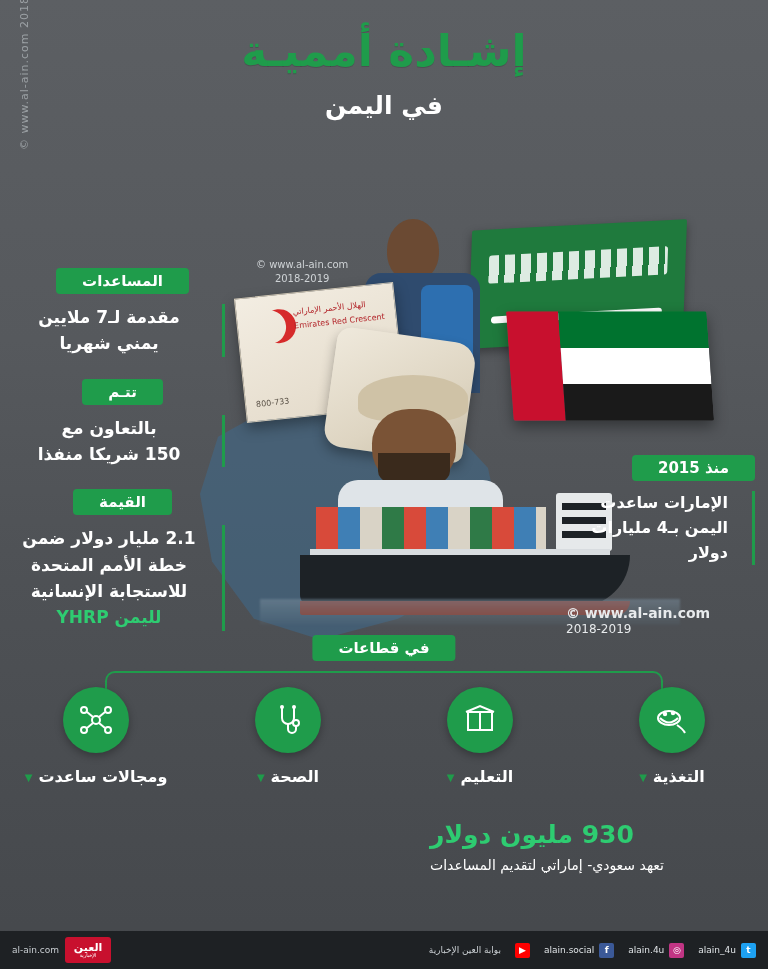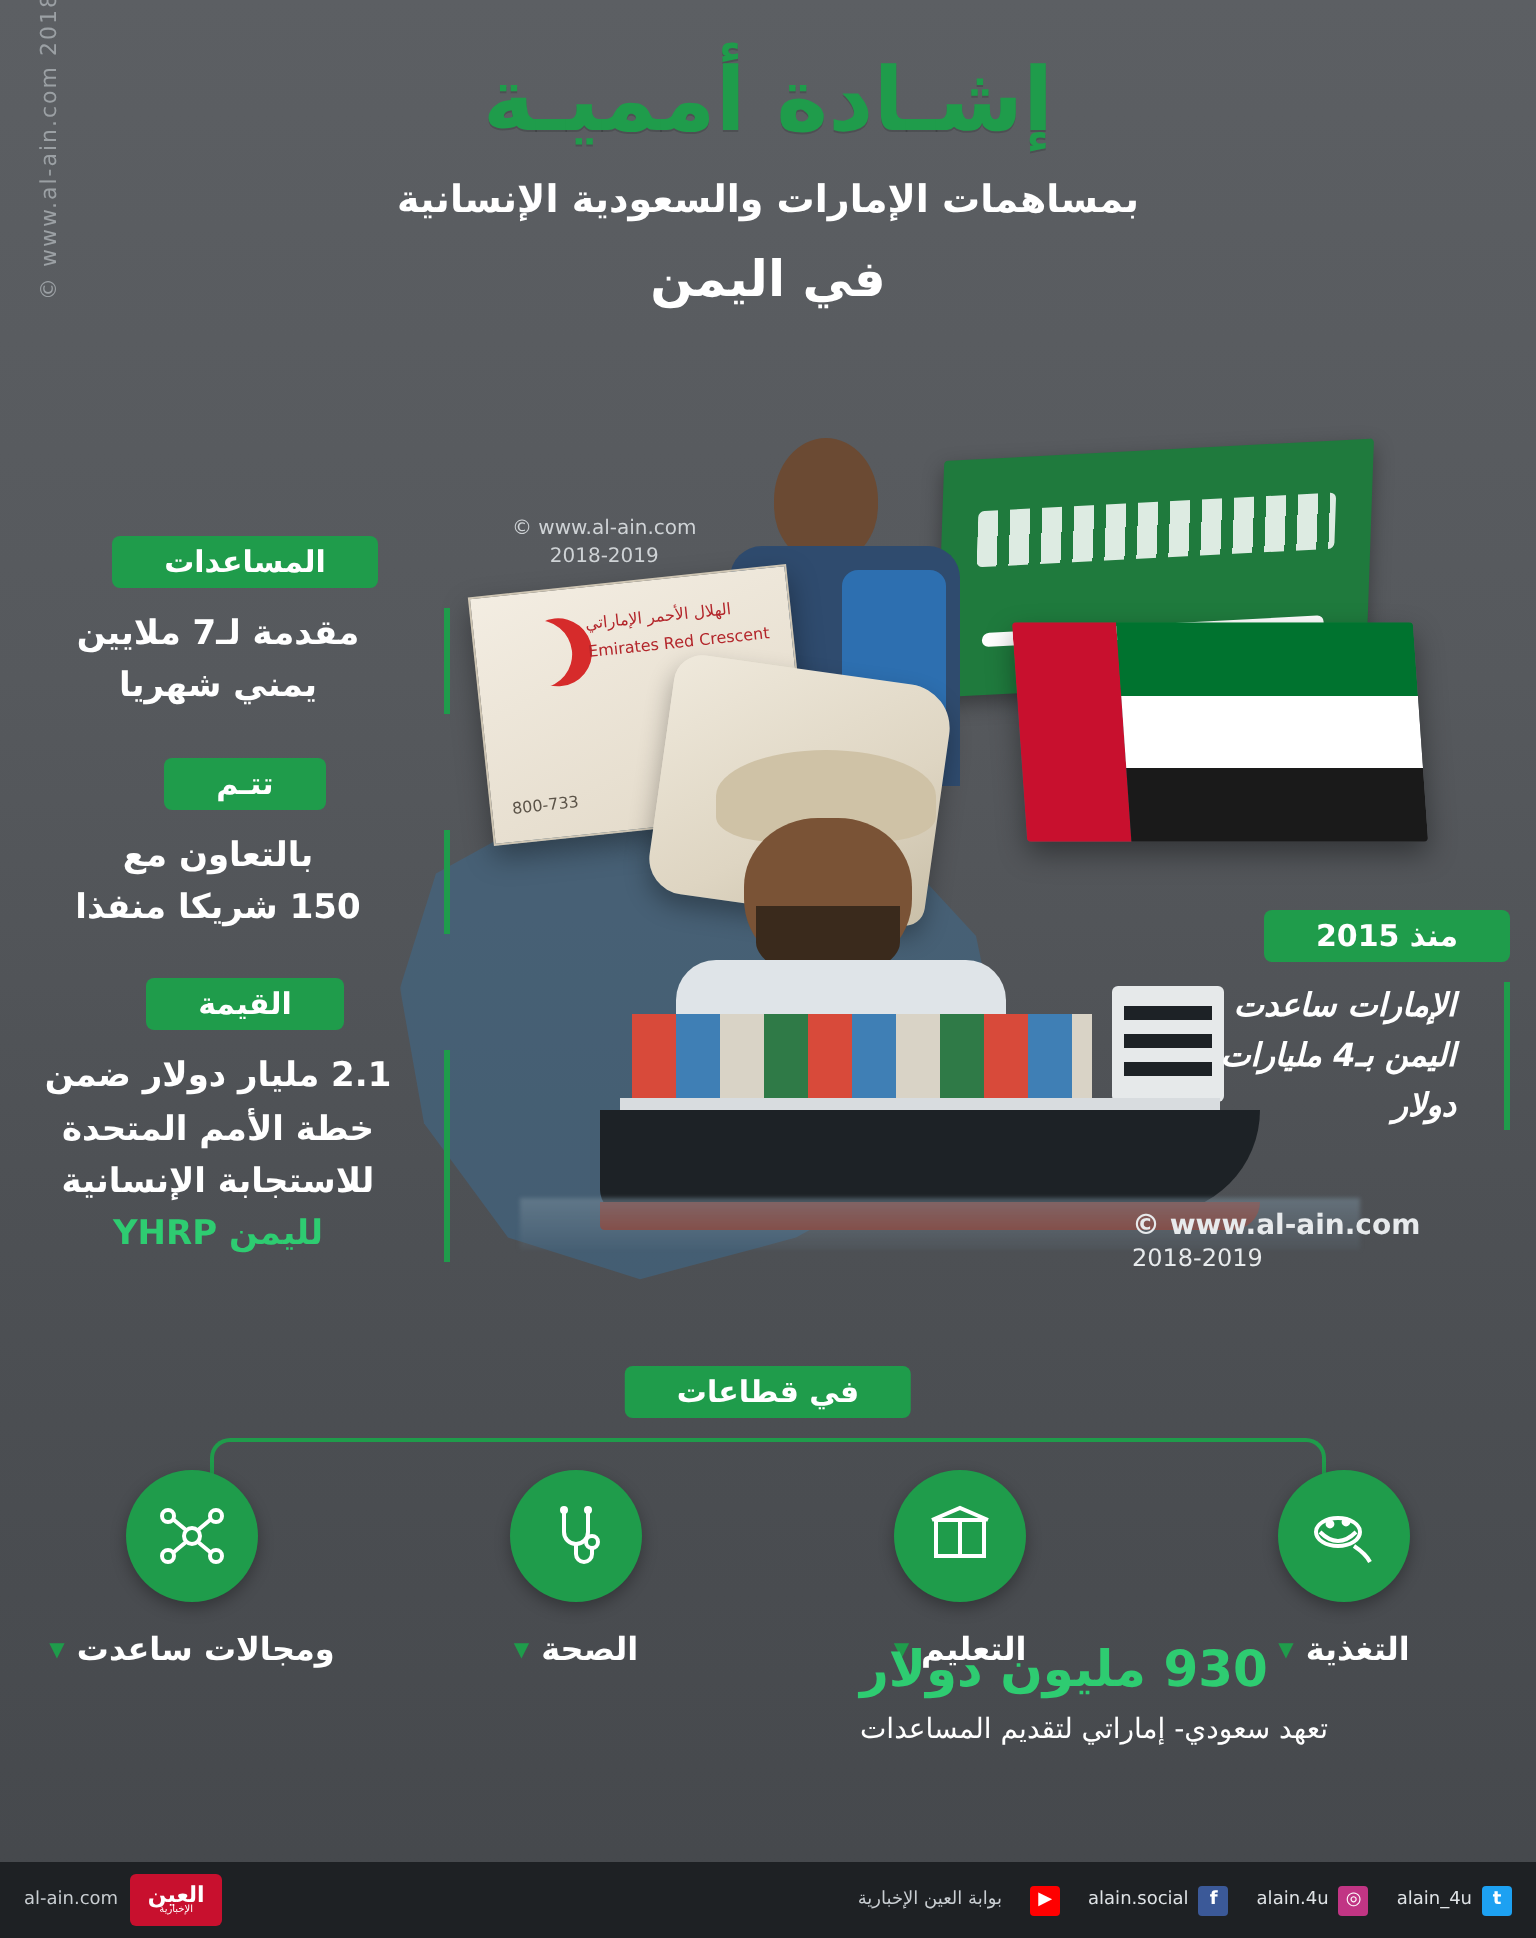--- a/index.html
+++ b/index.html
@@ -209,24 +209,24 @@
   .stat-block { margin-bottom: 22px; text-align: center; }
   .stat-body {
     margin-top: 10px; padding-right: 24px;
     border-right: 3px solid #1f9c4b;
     font-size: 17px; font-weight: bold; line-height: 1.55; color: #fff;
   }
   .stat-body .green { color: #2ecc71; }
 
   
   .right-col { position: absolute; left: 565px; top: 455px; width: 190px; text-align: right; }
-  .right-col .stat-body { font-size: 16px; font-style: italic; }
-
-  
-  .sectors { position: absolute; left: 0; right: 0; top: 683px; height: 150px; padding-left: 44px; }
+  .right-col .stat-body { font-size: 16px; }
+
+  
+  .sectors { position: absolute; left: 0; right: 0; top: 635px; height: 150px; padding-left: 44px; }
   .sectors-title {
     position: absolute; left: 50%; transform: translateX(-50%); top: 0;
     background: #1f9c4b; color: #fff; font-size: 15px; font-weight: bold;
     padding: 4px 26px; border-radius: 4px;
   }
   .connector {
     position: absolute; left: 105px; right: 105px; top: 36px; height: 22px;
     border-top: 2px solid #1f9c4b;
     border-left: 2px solid #1f9c4b;
     border-right: 2px solid #1f9c4b;
@@ -294,21 +294,20 @@
   .brand .logo .l1 { font-size: 11px; font-weight: bold; }
   .brand .logo .l2 { font-size: 5px; }
 </style>
 </head>
 <body>
 
 <div class="page">
 
   <div class="header">
     <div class="title-main">إشـادة أمميـة</div>
-    <div class="title-sub">بمساهمات الإمارات والسعودية الإنسانية</div>
     <div class="title-sub2">في اليمن</div>
   </div>
 
   <div class="wm-left">© www.al-ain.com 2018-2019</div>
 
   <div class="collage">
     <div class="yemen-map"></div>
 
     <div class="flag-sa">
       <div class="shahada"></div>

